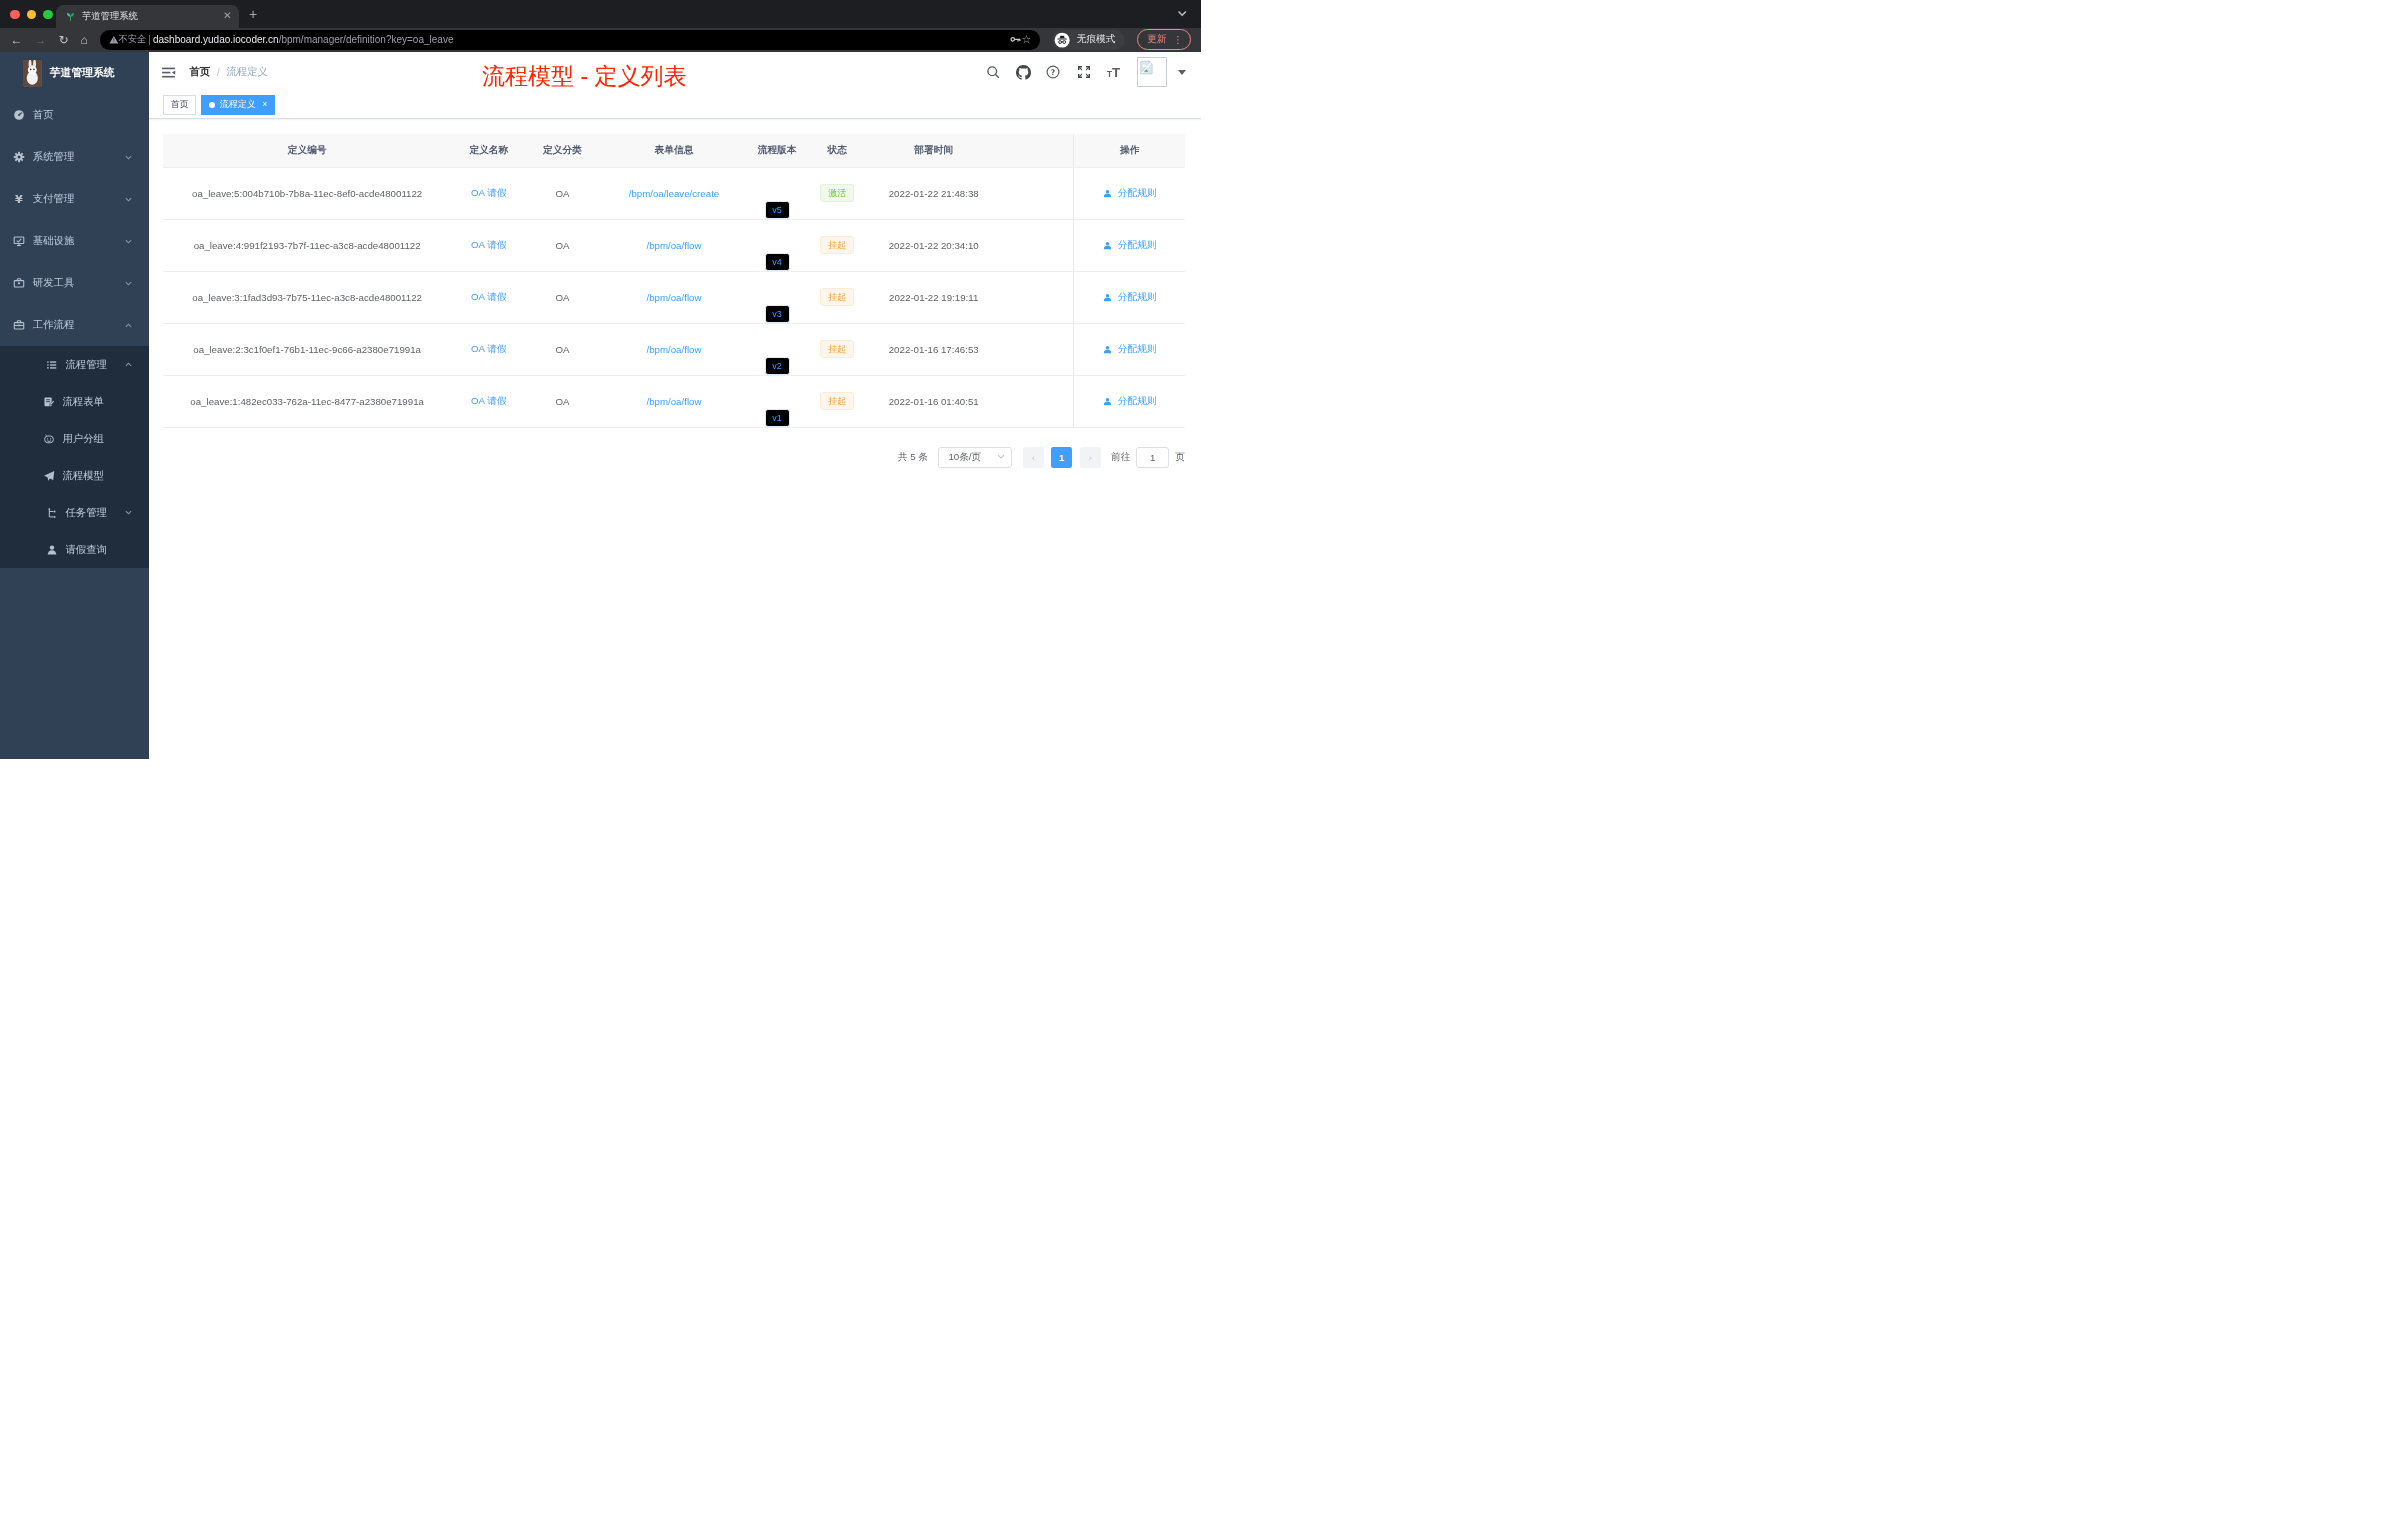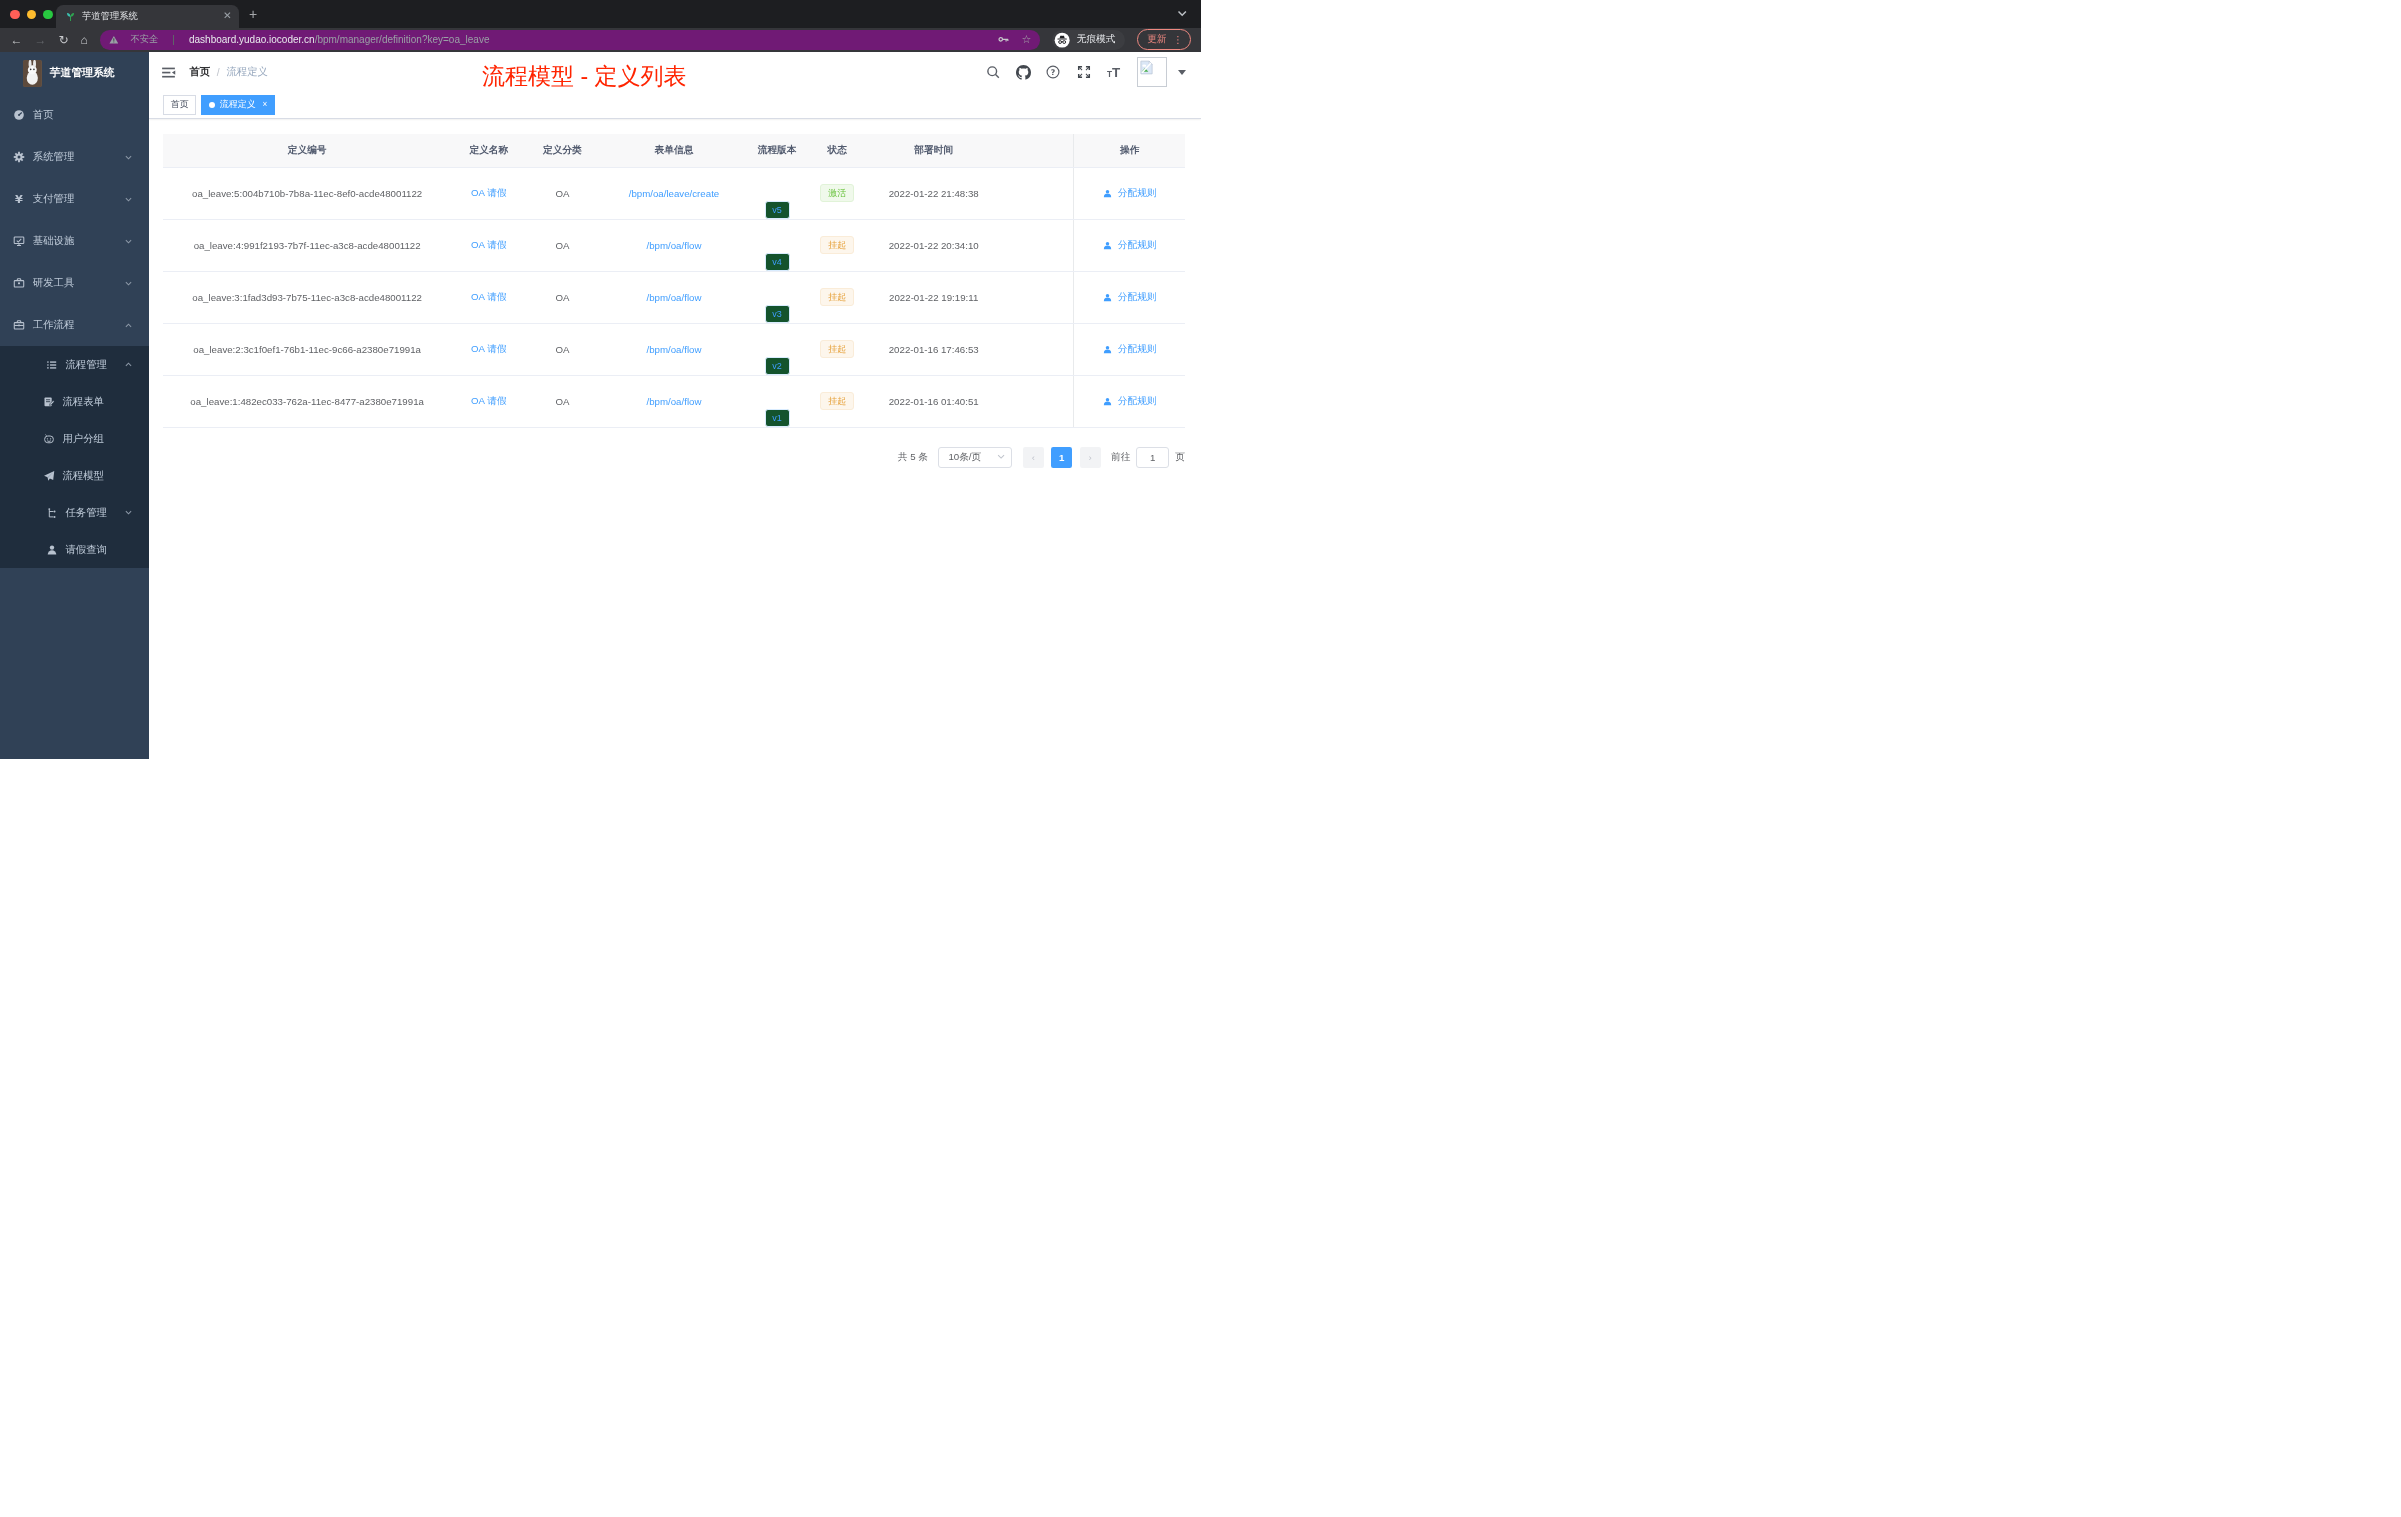--- a/index.html
+++ b/index.html
@@ -19,22 +19,22 @@
   .tab { position:absolute; left:56px; top:4.5px; width:183px; height:23px; background:#35363a;
          border-radius:7.4px 7.4px 0 0; display:flex; align-items:center; padding:0 7.4px 0 9px; gap:6px; }
   .tab-title { flex:1; color:#e8eaed; font-size:9.3px; white-space:nowrap; overflow:hidden; }
   .tab-close { color:#9aa0a6; font-size:10.4px; line-height:1; cursor:default; }
   .newtab { position:absolute; left:249px; top:6px; color:#a6a8ab; font-size:14px; font-weight:300; }
   .tabsearch { position:absolute; right:13.4px; top:10.4px; }
 
   .toolbar { height:24.5px; background:#35363a; display:flex; align-items:center; padding:0 10.4px; gap:12px; }
   .navglyph { color:#c7c9cc; font-size:12px; line-height:1; }
   .navglyph.disabled { color:#63666a; }
-  .omnibox { flex:1; height:19.3px; background:#701a75; border-radius:9.7px; display:flex; align-items:center;
-             padding:10px 9px; gap:12px; max-width:959px; }
+  .omnibox { flex:1; height:19.3px; background:#000000; border-radius:9.7px; display:flex; align-items:center;
+             padding:10px 9px; gap:0; max-width:959px; }
   .sec-label { color:#9aa0a6; font-size:9.3px; }
   .omni-divider { width:0.7px; height:10.4px; background:#5f6368; margin:0 3px; }
   .url { font-size:10px; color:#e8eaed; white-space:nowrap; overflow:hidden; flex:1; }
   .url .path { color:#9aa0a6; }
   .star { color:#a6a8ab; font-size:11px; }
   .incognito { display:flex; align-items:center; gap:6px; background:#3c3d41; border-radius:10.4px;
                height:20px; padding:0 9.7px 0 2.2px; color:#e8eaed; font-size:9.7px; }
   .update-pill { display:flex; align-items:center; gap:6.7px; border:1.1px solid #ee8880; color:#ee8880;
                  border-radius:10.4px; height:21px; padding:0 6.7px 0 9px; font-size:9.7px; }
   .update-pill .dots { font-size:9.7px; letter-spacing:0; }
@@ -84,21 +84,21 @@
   .content { flex:1; padding:15px 16.3px 0 14px; }
   table.grid { width:1022px; border-collapse:collapse; table-layout:fixed; font-size:9.7px; color:#606266; }
   table.grid th { background:#f8f8f9; height:33px; font-weight:700; color:#515a6e; font-size:9.7px;
                   border-bottom:0.7px solid #ebeef5; text-align:center; }
   table.grid td { height:42px; border-bottom:0.7px solid #ebeef5; text-align:center; white-space:nowrap;
                   overflow:hidden; }
   .opcol { border-left:0.7px solid #e8eaec; }
   .link { color:#409eff; cursor:pointer; }
   .badge { display:inline-block; padding:0 6.7px; height:18px; line-height:16.3px; border:0.7px solid transparent;
            border-radius:3px; font-size:9px; }
-  .badge.ver { background:#14532d; border-color:#d9ecff; color:#409eff;margin-top:33px; }
+  .badge.ver { background:#000000; border-color:#d9ecff; color:#409eff;margin-top:33px; }
   .badge[data-status="success"] { background:#f0f9eb; border-color:#e1f3d8; color:#67c23a; }
   .badge[data-status="warning"] { background:#fdf6ec; border-color:#faecd8; color:#e6a23c; }
   .action-link { color:#409eff; display:inline-flex; align-items:center; gap:6px; cursor:pointer; }
 
   
   .pagination { width:1022px; margin-top:19.3px; display:flex; align-items:center; justify-content:flex-end;
                 gap:10.4px; font-size:9.7px; color:#606266; }
   .pg-select { width:74px; height:21px; border:0.7px solid #dcdfe6; border-radius:3px; display:flex;
                align-items:center; padding:0 6px 0 9px; color:#606266; gap:4.5px; }
   .pg-select .val { flex:1; }

